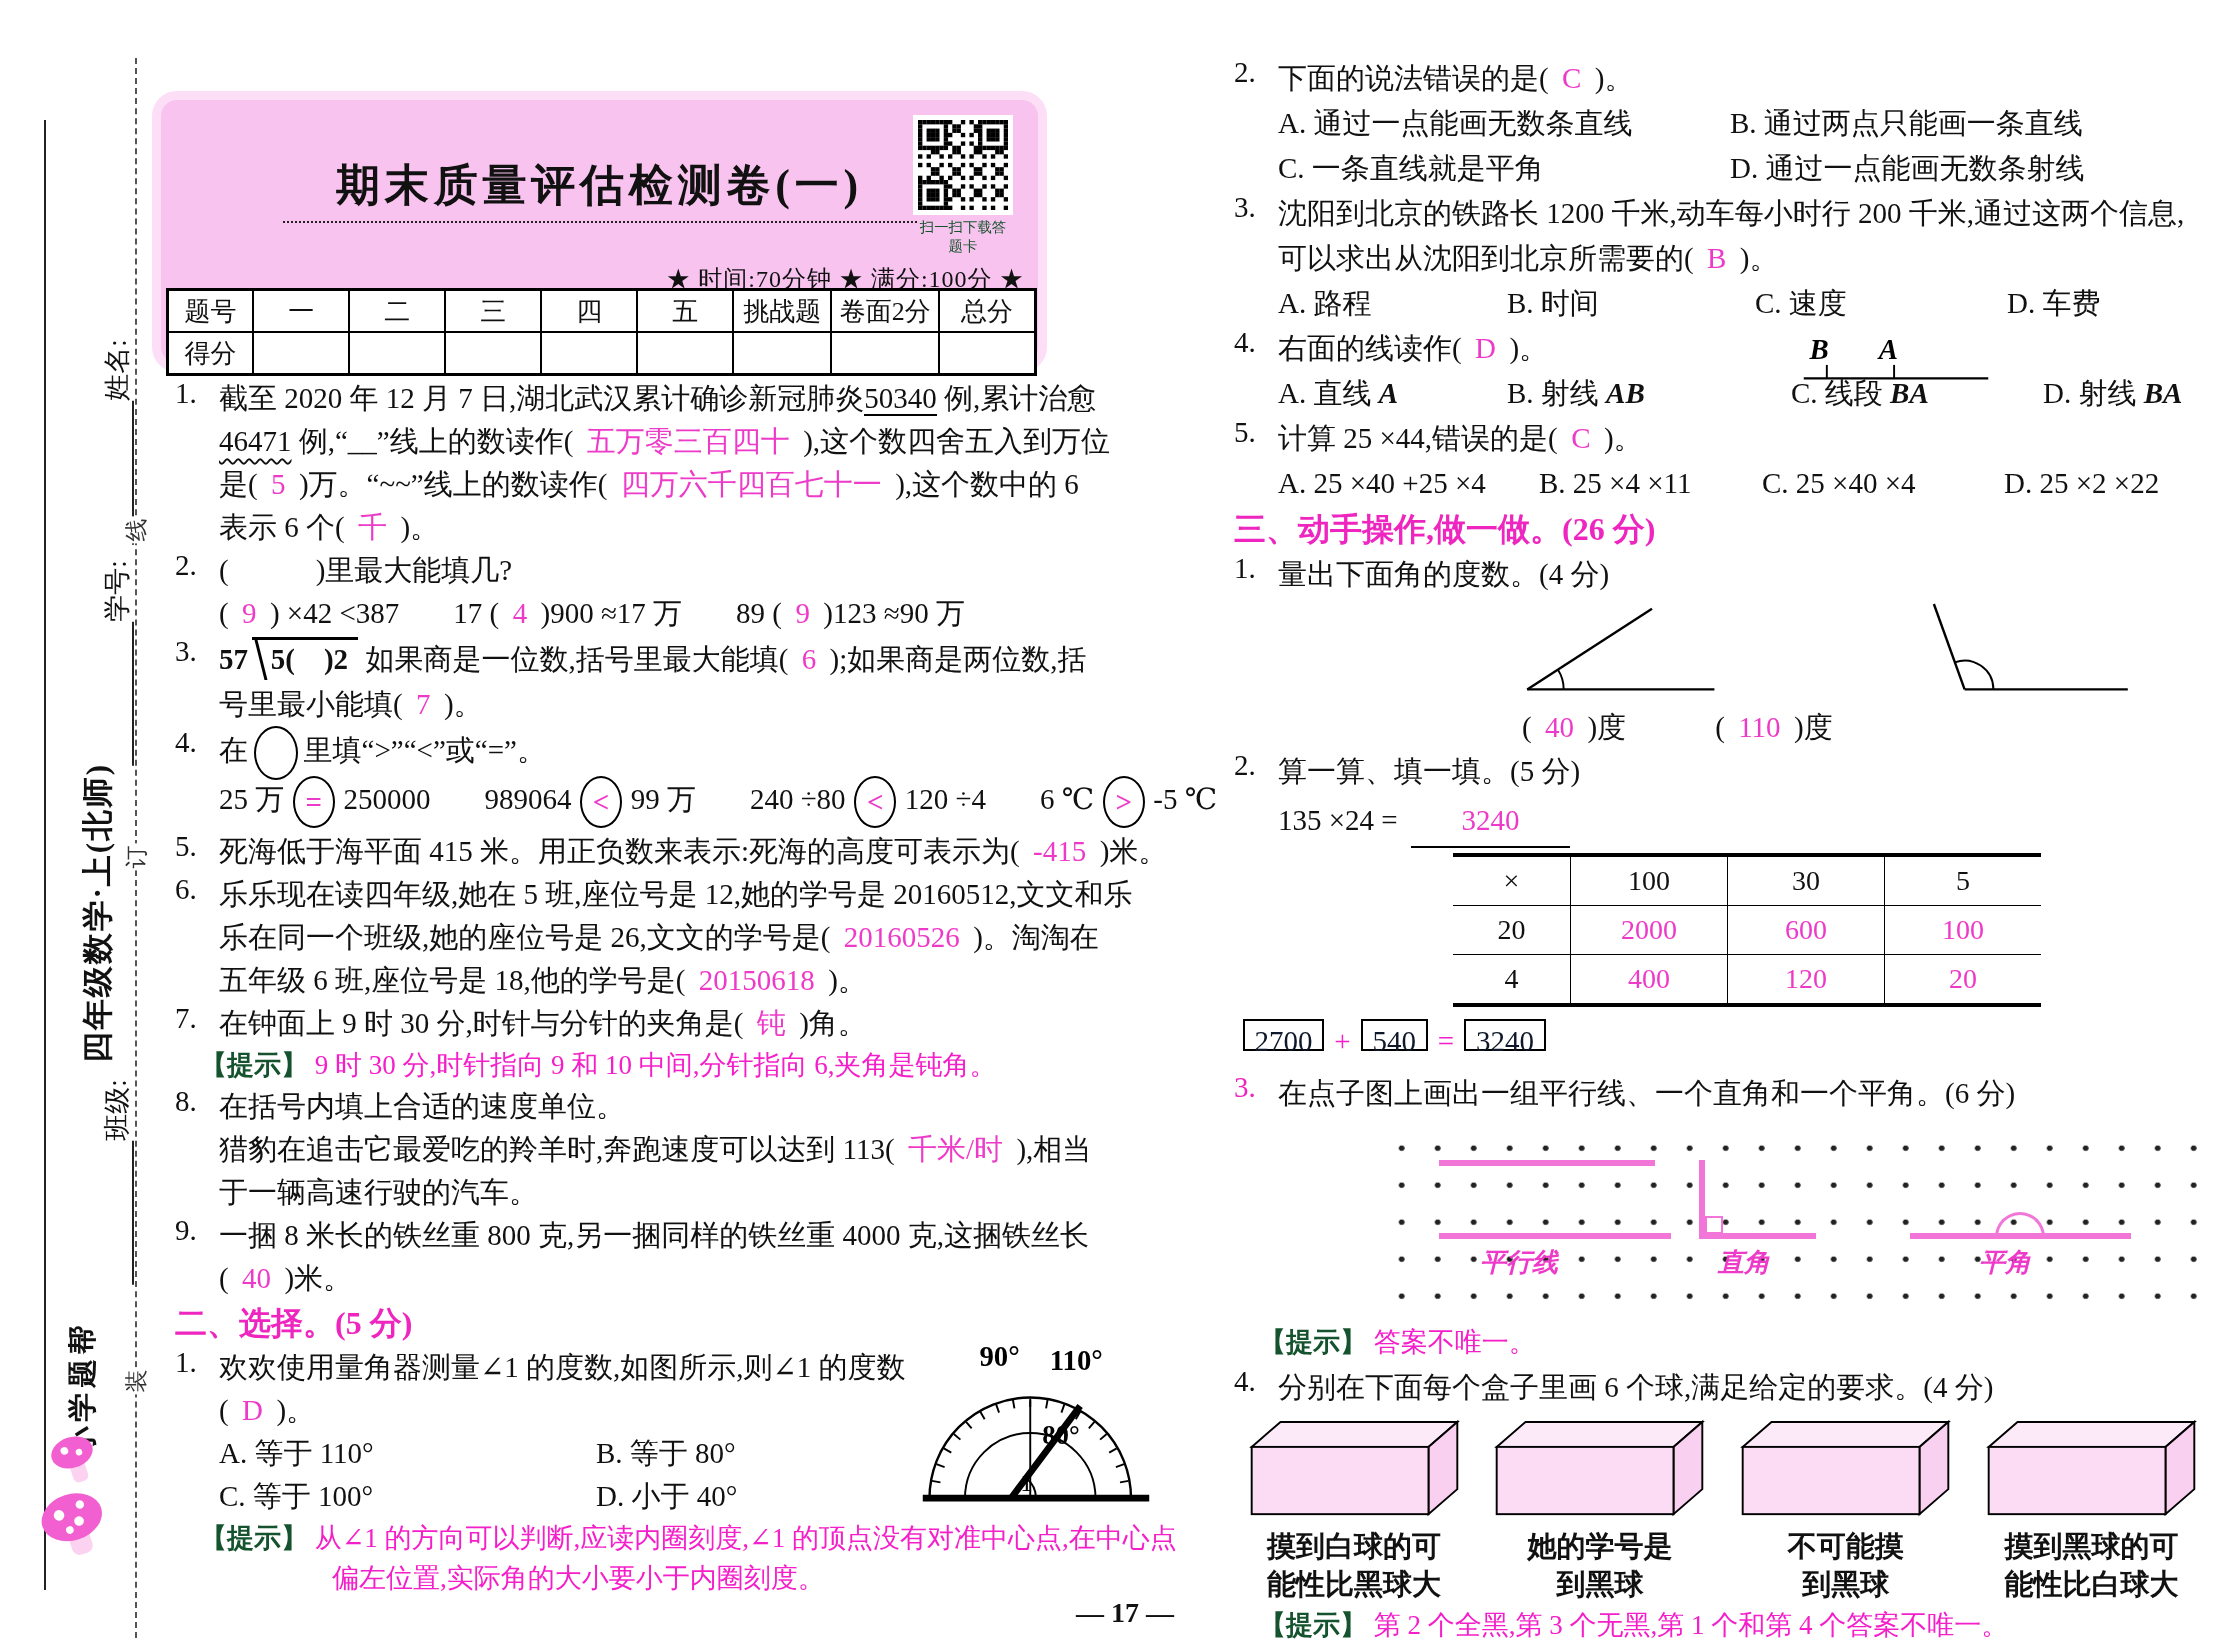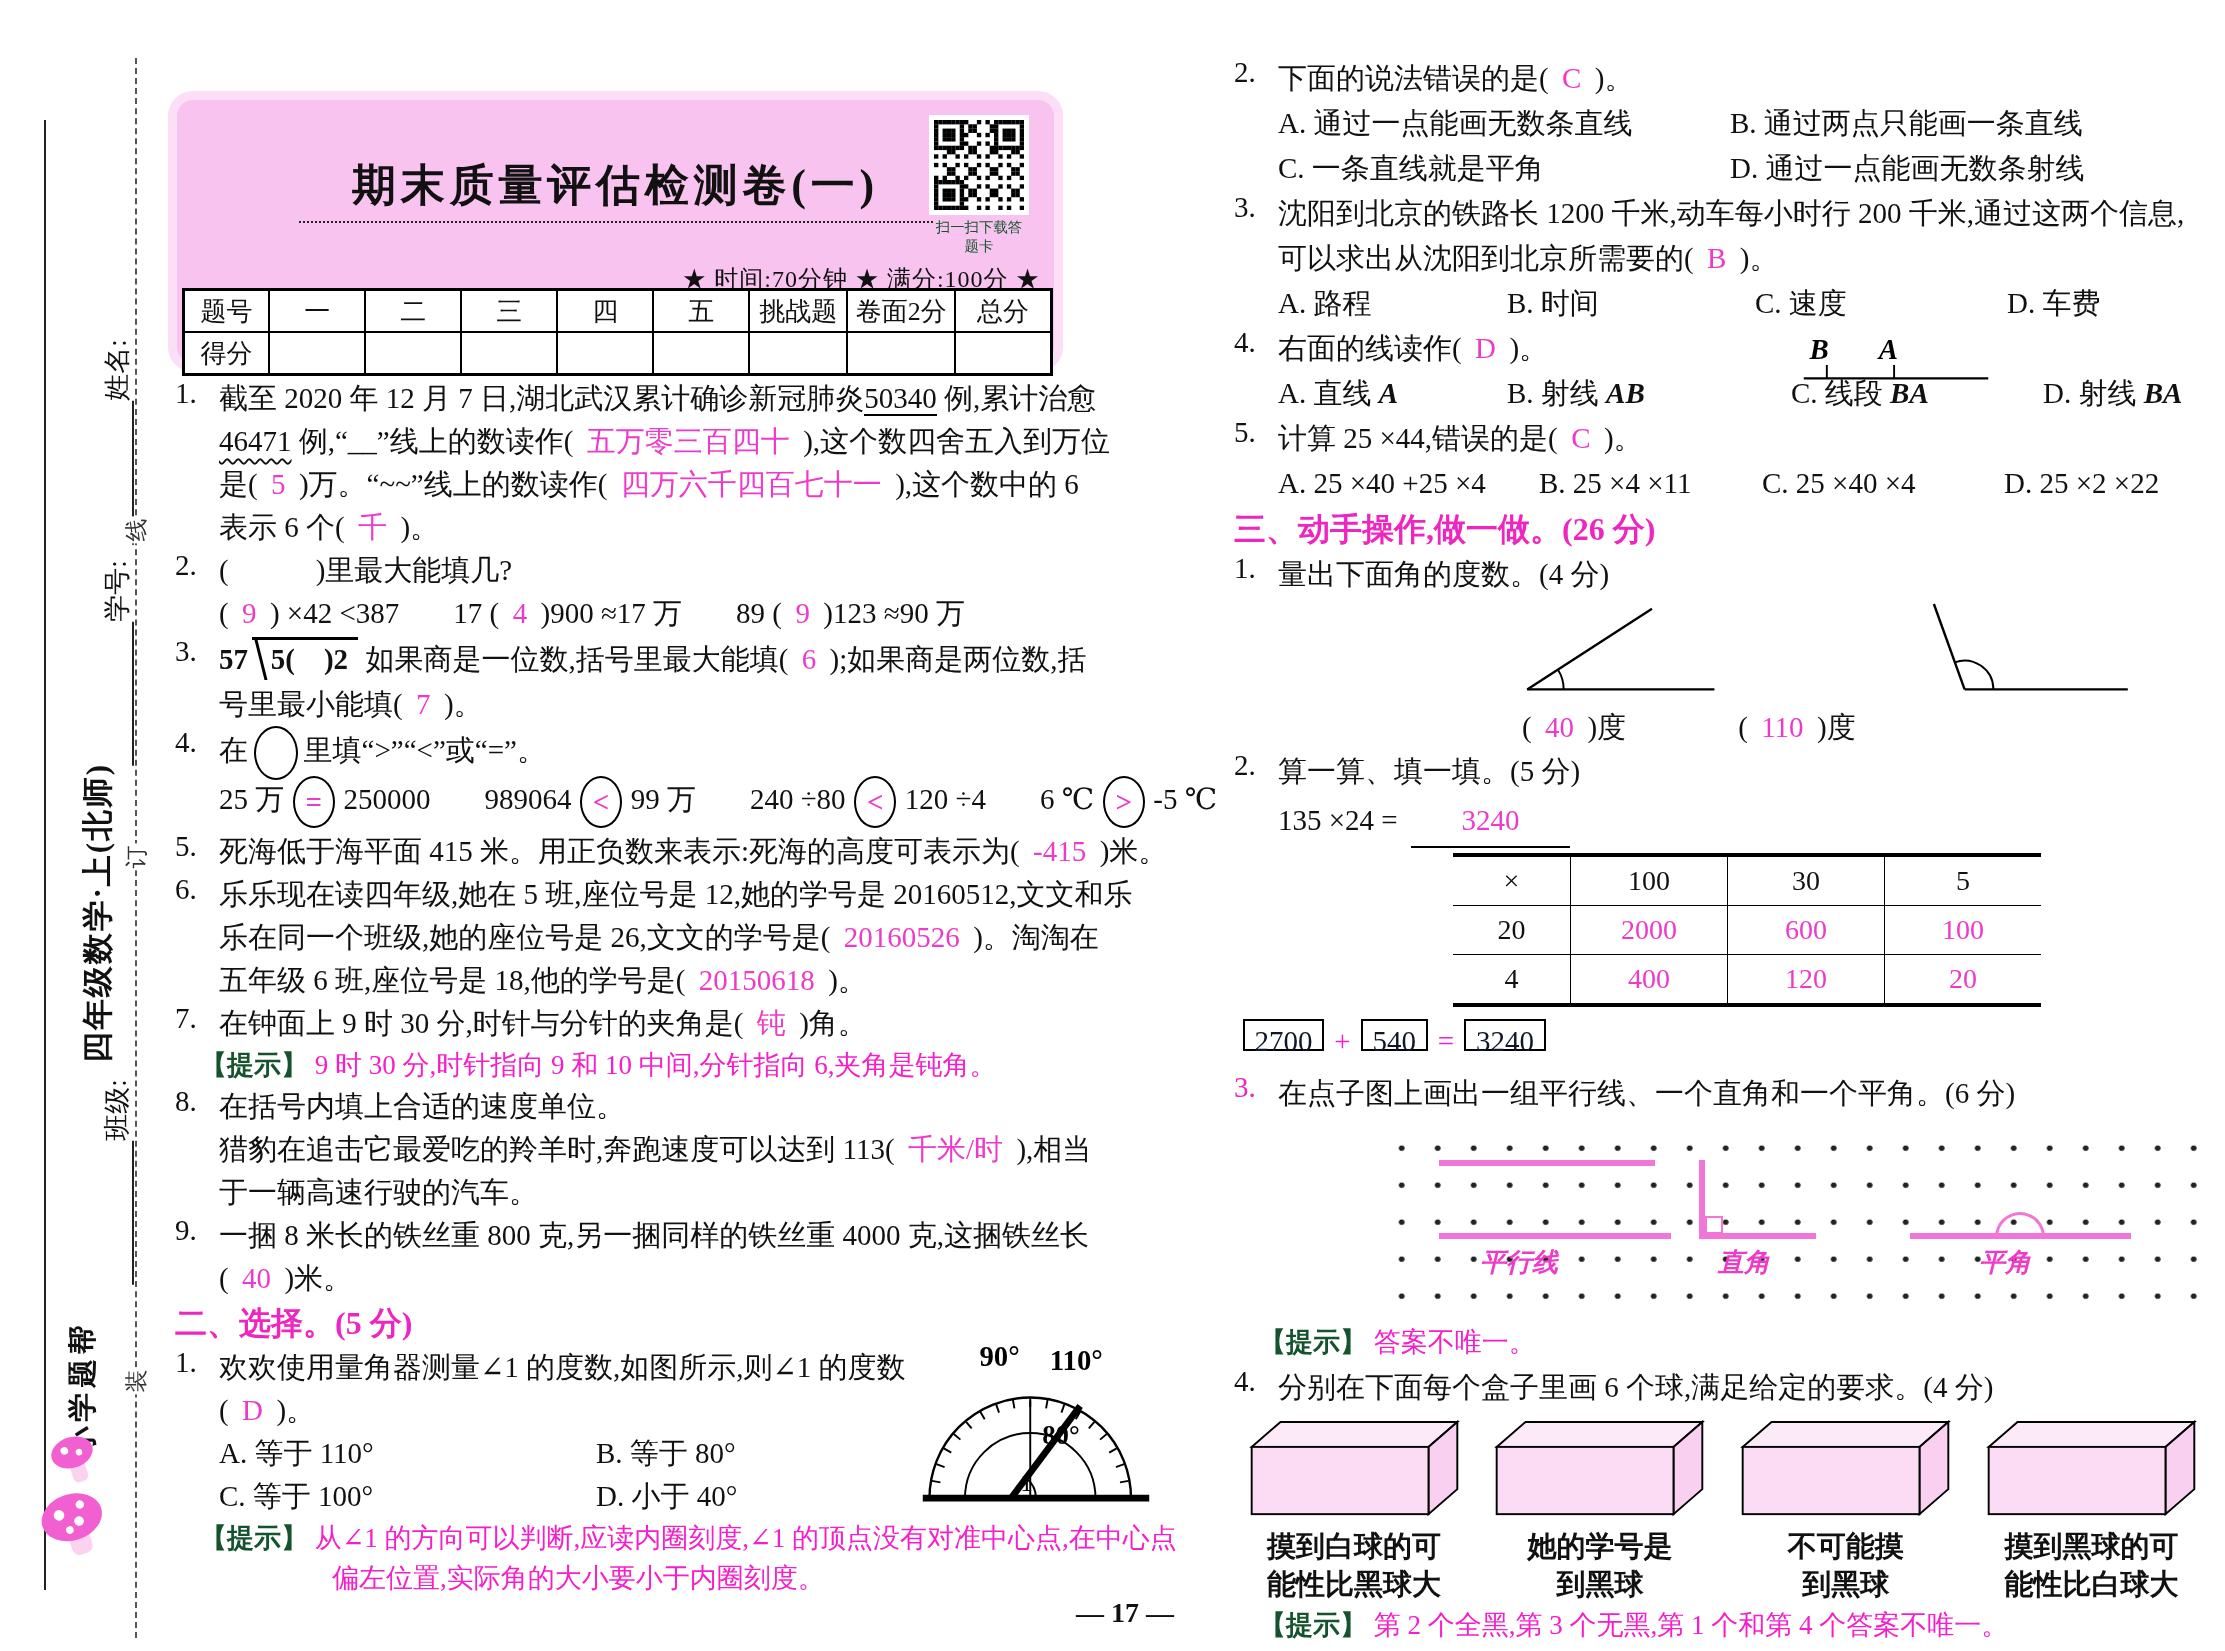--- a/index.html
+++ b/index.html
@@ -8,21 +8,21 @@
   
   .line-solid{position:absolute;left:44px;top:120px;height:1470px;border-left:2.9px solid #222;}
   .line-dashed{position:absolute;left:135px;top:58px;height:1580px;border-left:2.9px dashed #555;}
   .vc{position:absolute;transform:translate(-50%,-50%) rotate(-90deg);white-space:nowrap;}
   .side-label{font-size:27px;}
   .sblank{display:inline-block;width:144px;border-bottom:2.4px solid #222;height:29px;vertical-align:-7.7px;}
   .side-book{font-size:31px;font-weight:bold;letter-spacing:1.9px;}
   .side-brand{font-size:29px;font-weight:bold;letter-spacing:4.8px;}
   .bindchar{font-size:23px;background:#fff;padding:5.8px 1.9px;color:#333;}
   
-  #hdr{position:absolute;left:168px;top:91px;width:895px;height:281px;background:#f8c3ee;
+  #hdr{position:absolute;left:152px;top:91px;width:895px;height:281px;background:#f8c3ee;
        border:9.6px solid #fcdef6;border-radius:25px;box-sizing:border-box;}
   #hdr .title{margin-top:56px;text-align:center;font-size:44px;font-weight:bold;letter-spacing:4.8px;}
   #hdr .dots{width:634px;margin:3.8px auto 0;border-bottom:2.9px dotted #222;height:1.9px;}
   #qrbox{position:absolute;right:25px;top:15.4px;width:100px;text-align:center;}
   #qrbox .qrpad{background:#fff;padding:4.8px;width:90px;height:90px;margin:0 auto;}
   #qrbox svg{display:block;width:90px;height:90px;fill:#000;}
   #qrbox .cap{font-size:14.4px;margin-top:2.9px;color:#14532d;}
   #hdr .meta{position:absolute;right:13.4px;top:163px;font-size:24px;letter-spacing:1px;}
   #scoretable{position:absolute;left:4.8px;top:188px;border-collapse:collapse;background:#fff;}
   #scoretable td{border:2.4px solid #000;height:40px;text-align:center;font-size:26px;padding:0;background:#fff;}
@@ -56,21 +56,21 @@
          text-align:center;color:#ee3ac8;font-weight:bold;vertical-align:middle;margin:0 8.6px;box-sizing:border-box;}
   .seg-d{display:inline-block;font-weight:bold;border-top:3.4px solid #000;padding:0 9.6px 0 19px;margin:0 7.7px 0 3.8px;position:relative;line-height:38px;}
   .seg-d::before{content:"";position:absolute;left:1.9px;top:-1.9px;height:42px;width:13.4px;border-left:3.4px solid #000;
                  transform:skewX(14deg);transform-origin:top left;}
   .seg-ul{display:inline-block;min-width:159px;border-bottom:2.9px solid #000;color:#ee3ac8;text-align:center;margin-left:13.4px;}
   .seg-box{display:inline-block;border:2.4px solid #000;color:#0f172a;padding:0 9.6px;margin:0 3px;line-height:40px;height:32px;box-sizing:border-box;}
   
   #protractor{position:absolute;left:915px;top:1337px;width:242px;height:190px;}
   #linefig{position:absolute;left:1798px;top:334px;width:197px;height:58px;}
   .anglerow{display:flex;padding-left:274px;gap:159px;height:104px;margin-top:3.8px;}
-  .anglecap{display:flex;padding-left:288px;gap:112px;height:44px;line-height:44px;}
+  .anglecap{display:flex;padding-left:288px;gap:89px;height:44px;line-height:44px;}
   #multtable{border-collapse:collapse;margin:7.7px 0 3.8px 219px;border-top:4.8px solid #000;border-bottom:4.8px solid #000;}
   #multtable td{border:1.9px solid #000;width:154px;height:46px;text-align:center;font-size:28px;}
   #multtable td:first-child{border-left:none;width:115px;}
   #multtable td:last-child{border-right:none;}
   #multtable .pinkcell{color:#ee3ac8;}
   .sumline{height:60px;line-height:60px;padding-left:5.8px;}
   #dotgrid{position:relative;margin:5.8px 0 0 142px;width:824px;height:198px;
            background-image:radial-gradient(circle,#222 2.5px,transparent 3.1px);
            background-size:36px 37px;background-position:7.7px 7.7px;}
   .pk{position:absolute;background:#f276d8;}

